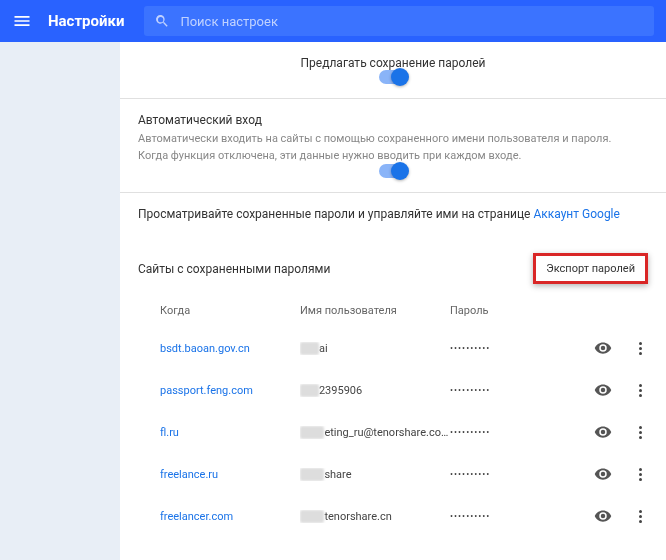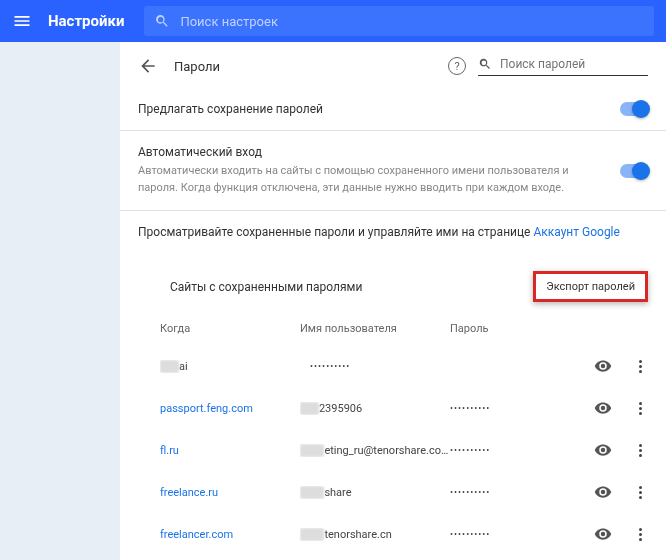--- a/index.html
+++ b/index.html
@@ -13,29 +13,29 @@
     .search-box input::placeholder { color: #c0d2ff; }
     .content { background: #fff; margin-left: 120px; margin-top: 0; width: 546px; height: 518px; padding: 0; }
     .content-header { display: flex; align-items: center; padding: 14px 18px 12px 18px; }
     .back-arrow { width: 20px; height: 20px; cursor: pointer; }
     .page-title { font-size: 13px; color: #333; margin-left: 16px; flex: 1; }
     .help-icon { width: 18px; height: 18px; border: 1.5px solid #666; border-radius: 50%; display: flex; align-items: center; justify-content: center; font-size: 11px; color: #666; margin-right: 12px; cursor: pointer; }
     .pass-search { display: flex; align-items: center; border-bottom: 1px solid #333; padding-bottom: 4px; width: 170px; }
     .pass-search .search-icon { width: 14px; height: 14px; color: #555; }
     .pass-search input { border: none; outline: none; margin-left: 8px; font-size: 12px; flex: 1; }
     .section { padding: 14px 18px; border-bottom: 1px solid #e0e0e0; }
-    .toggle-row { display: flex; align-items: center; justify-content: space-between; }
+    .toggle-row { display: flex; align-items: center; justify-content: space-between; flex-direction: column; }
     .toggle-label { font-size: 12px; color: #333; }
     .toggle-desc { font-size: 11px; color: #888; margin-top: 4px; line-height: 1.5; }
     .toggle { width: 28px; height: 14px; background: #8ab4f8; border-radius: 7px; position: relative; cursor: pointer; flex-shrink: 0; }
     .toggle::after { content: ''; position: absolute; right: -2px; top: -2px; width: 18px; height: 18px; background: #1a73e8; border-radius: 50%; box-shadow: 0 1px 3px rgba(0,0,0,0.3); }
     .info-text { font-size: 12px; color: #333; }
     .link { color: #1a73e8; cursor: pointer; }
     .saved-header { display: flex; align-items: center; justify-content: space-between; padding: 18px 18px 14px 18px; }
-    .saved-title { font-size: 12px; color: #333; margin-left: 32px; }
+    .saved-title { font-size: 12px; color: #333; }
     .export-btn { border: 3px solid #d92626; padding: 6px 10px; font-size: 11px; color: #333; cursor: pointer; box-shadow: 0 2px 6px rgba(0,0,0,0.3); background: #fff; }
     .table-head { display: flex; padding: 6px 18px 10px 40px; font-size: 11px; color: #666; }
     .col-site { width: 140px; }
     .col-user { width: 150px; }
     .col-pass { width: 100px; }
     .table-row { display: flex; align-items: center; padding: 12px 18px 12px 40px; font-size: 11px; }
     .site-link { color: #1a73e8; width: 140px; cursor: pointer; white-space: nowrap; overflow: hidden; text-overflow: ellipsis; }
     .user-cell { width: 150px; color: #444; white-space: nowrap; overflow: hidden; text-overflow: ellipsis; }
     .user-cell .blur { background: #ddd; color: #ddd; border-radius: 2px; padding: 0 4px; filter: blur(1px); }
     .pass-cell { width: 100px; color: #444; font-size: 9px; letter-spacing: 1px; }
@@ -58,37 +58,20 @@
     <span class="search-icon">
       <svg viewBox="0 0 24 24" width="16" height="16" fill="#c0d2ff">
           <path d="M15.5 14h-.79l-.28-.27a6.5 6.5 0 1 0-.7.7l.27.28v.79l5 5L20.49 19zM10 14a4 4 0 1 1 0-8 4 4 0 0 1 0 8z"></path>
         </svg>
     </span>
     <input placeholder="Поиск настроек" style="">
   </div>
 </div>
 
 <div class="content">
-  <div class="content-header">
-    <div class="back-arrow">
-      <svg viewBox="0 0 24 24" width="20" height="20" fill="#555">
-          <path d="M20 11H7.83l5.59-5.59L12 4l-8 8 8 8 1.41-1.41L7.83 13H20z"></path>
-        </svg>
-    </div>
-    <div class="page-title">Пароли</div>
-    <div class="help-icon">?</div>
-    <div class="pass-search">
-      <span class="search-icon">
-        <svg viewBox="0 0 24 24" width="14" height="14" fill="#555">
-            <path d="M15.5 14h-.79l-.28-.27a6.5 6.5 0 1 0-.7.7l.27.28v.79l5 5L20.49 19zM10 14a4 4 0 1 1 0-8 4 4 0 0 1 0 8z"></path>
-          </svg>
-      </span>
-      <input placeholder="Поиск паролей" style="">
-    </div>
-  </div>
 
   <div class="section">
     <div class="toggle-row">
       <div class="toggle-label">Предлагать сохранение паролей</div>
       <div class="toggle"></div>
     </div>
   </div>
 
   <div class="section">
     <div class="toggle-row">
@@ -112,20 +95,21 @@
   </div>
 
   <div class="table-head">
     <div class="col-site">Когда</div>
     <div class="col-user">Имя пользователя</div>
     <div class="col-pass">Пароль</div>
   </div>
 
   <div id="rows-container">
       <div class="table-row">
+    <div class="site-link">bsdt.baoan.gov.cn</div>
     <div class="user-cell"><span class="blur">xx</span>ai</div>
     <div class="pass-cell">••••••••••</div>
     <div class="eye-icon">
       <svg viewBox="0 0 24 24" width="18" height="18" fill="#555">
             <path d="M12 4.5C7 4.5 2.73 7.61 1 12c1.73 4.39 6 7.5 11 7.5s9.27-3.11 11-7.5c-1.73-4.39-6-7.5-11-7.5zM12 17a5 5 0 1 1 0-10 5 5 0 0 1 0 10zm0-8a3 3 0 1 0 0 6 3 3 0 0 0 0-6z"></path>
           </svg>
     </div>
     <div class="more-icon">
           <span></span>
           <span></span>

